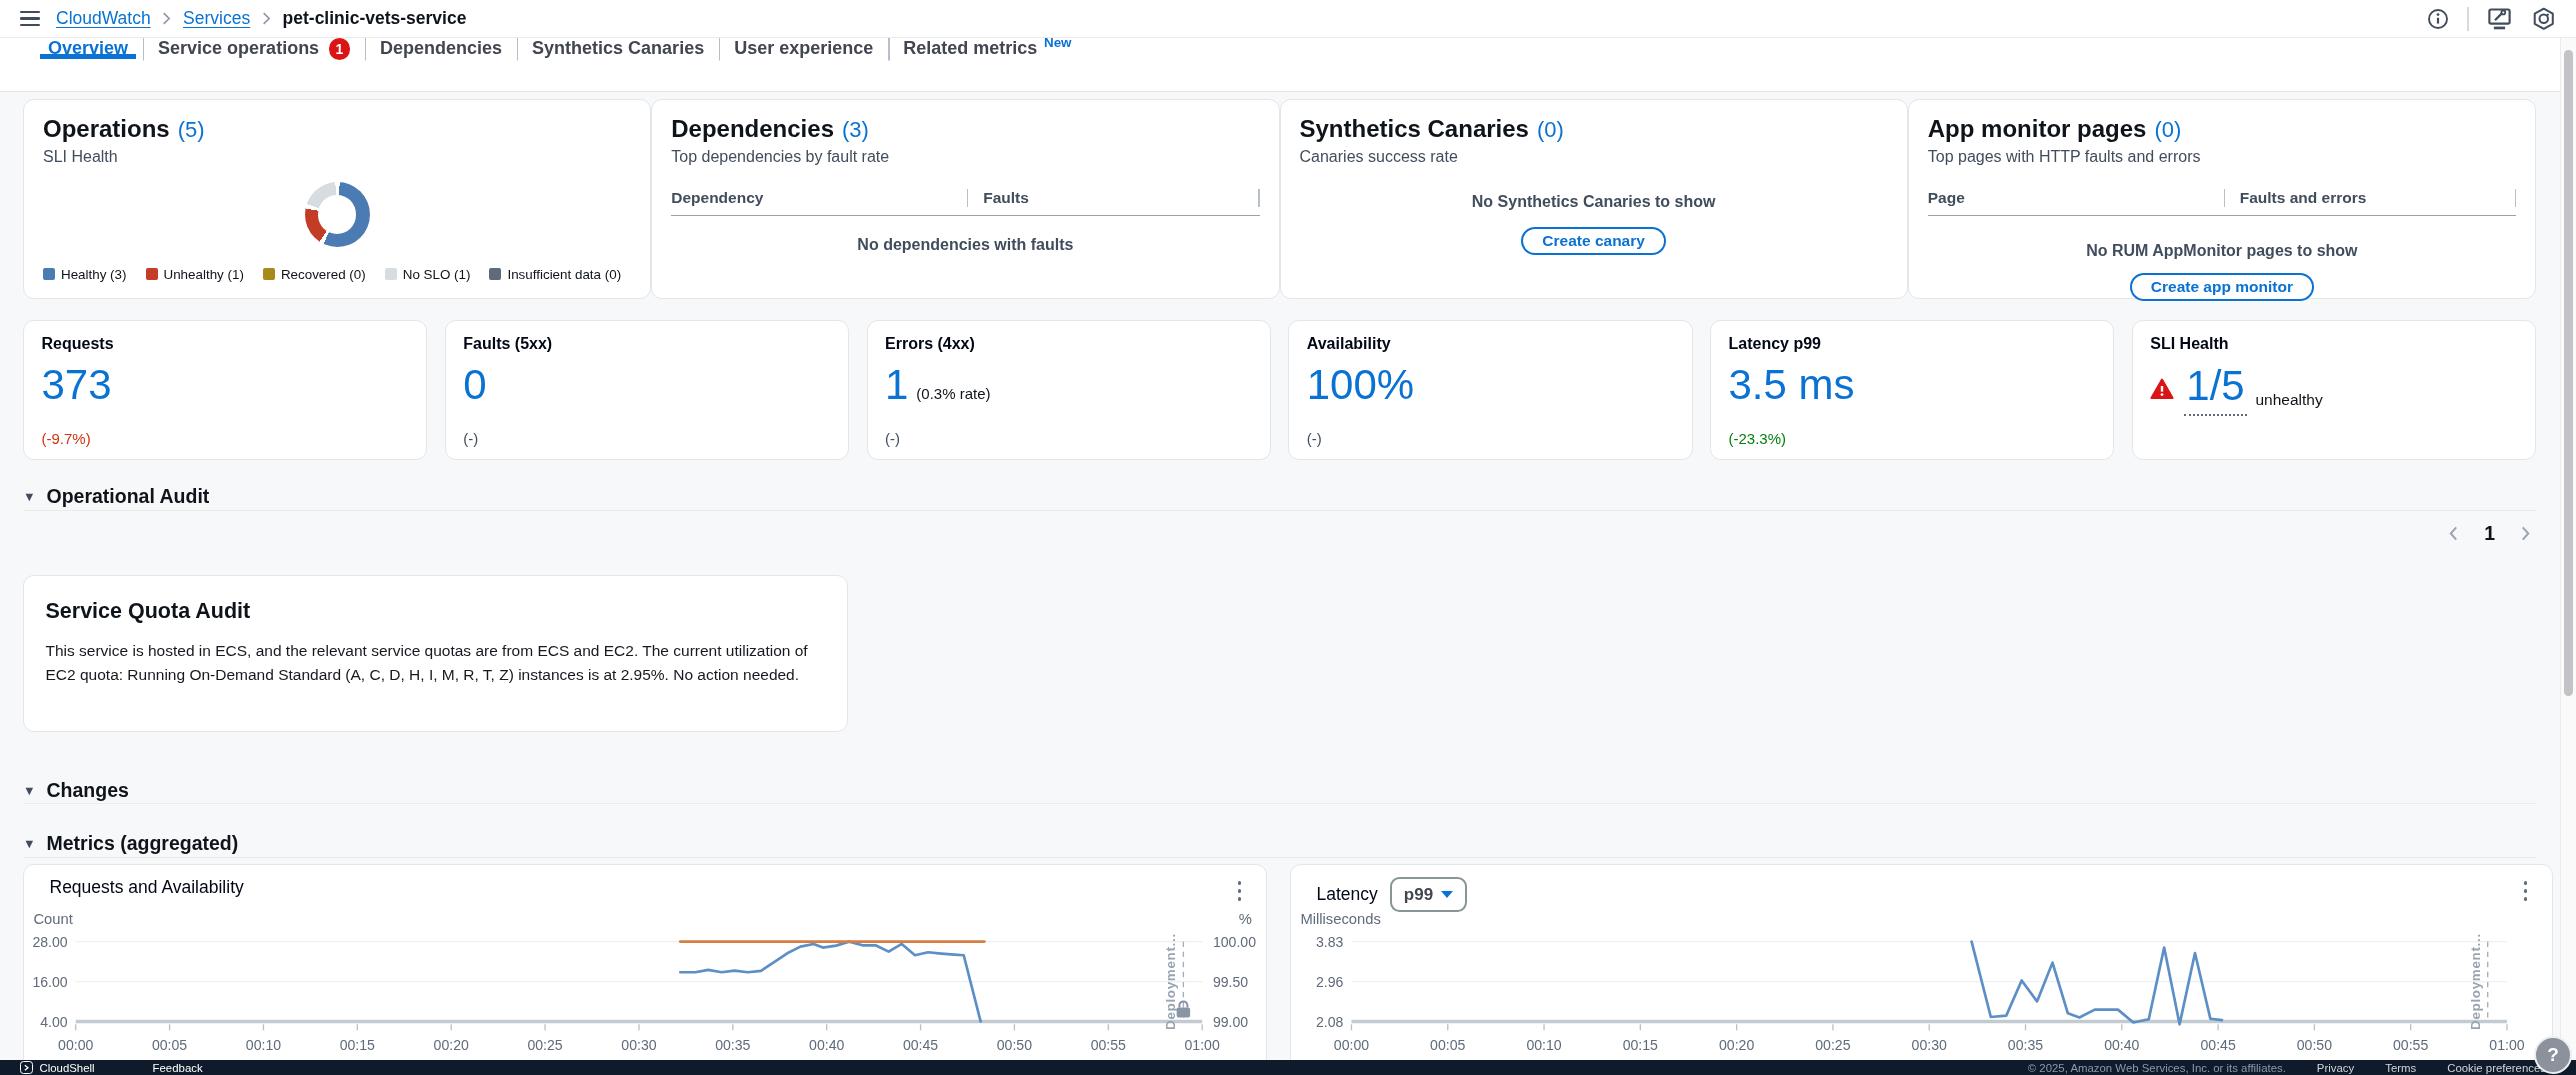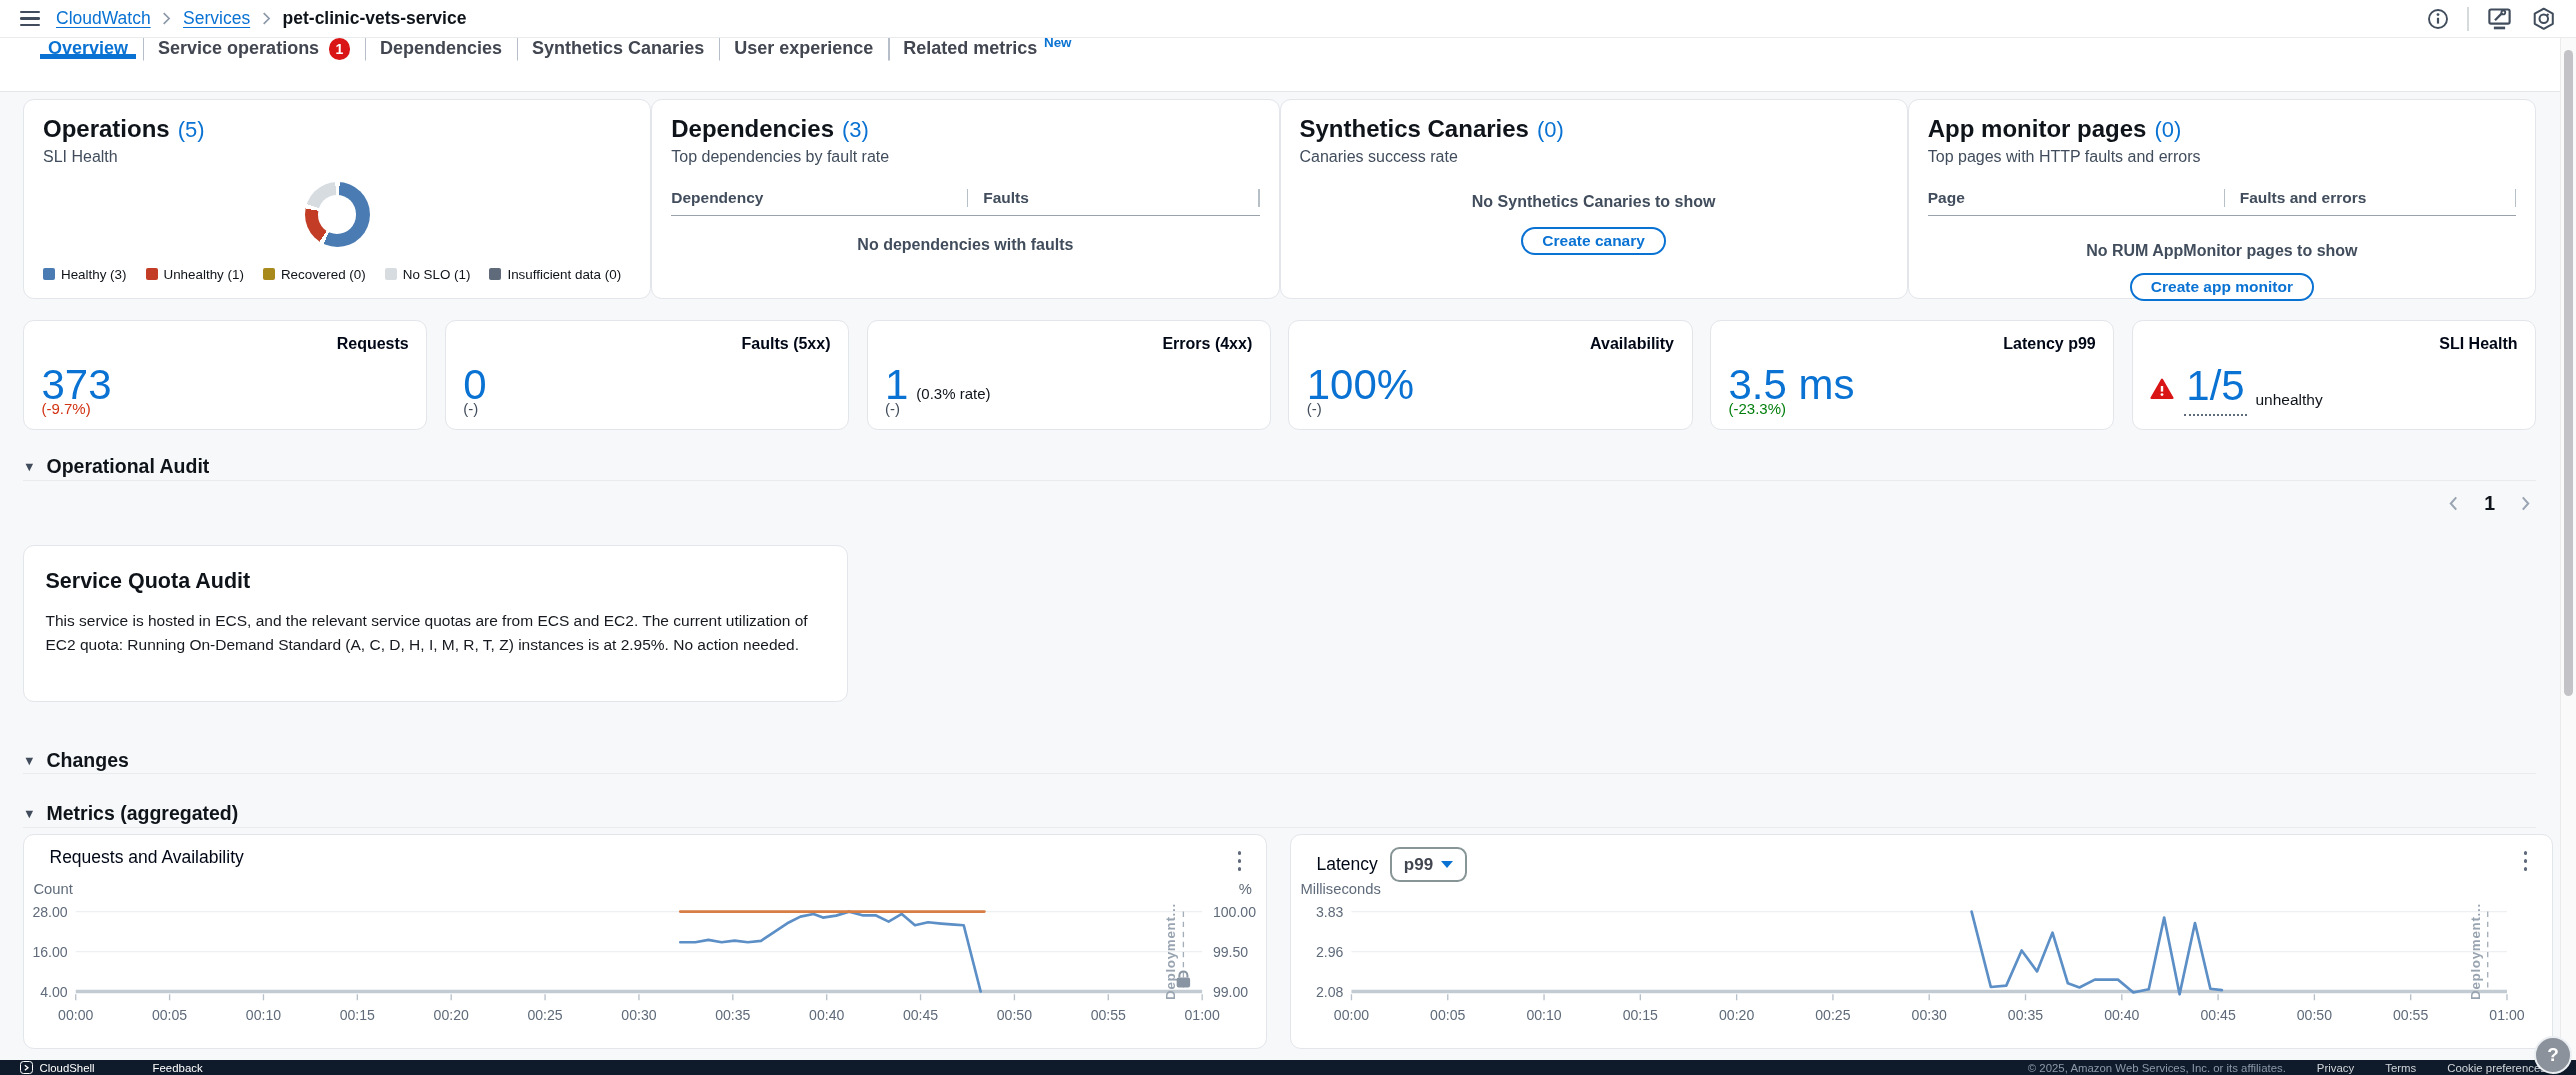--- a/index.html
+++ b/index.html
@@ -50,21 +50,21 @@
   .tbl-col1{width:296px;}
   .tbl-col2{flex:1;border-left:1.3px solid #b7bfc7;padding-left:15px;}
   .tbl-endbar{width:1.3px;height:17.5px;background:#b7bfc7;}
   .tbl-rule{border-bottom:1.3px solid #9aa3ac;margin-top:8px;}
   .empty-text{text-align:center;font-size:16px;font-weight:bold;color:#414d5c;}
   .btn{display:inline-flex;align-items:center;justify-content:center;height:28px;padding:0 19px;border:2px solid #0972d3;
        border-radius:15px;color:#0972d3;font-size:15.5px;font-weight:bold;background:#fff;cursor:pointer;white-space:nowrap;}
   .center-col{display:flex;flex-direction:column;align-items:center;}
   
   .kpi-row{display:flex;gap:17.5px;margin:21.5px 40px 0 23px;}
-  .kpi-card{flex:1;height:110px;position:relative;padding:0 17.5px;text-align:right;}
+  .kpi-card{flex:1;height:140px;position:relative;padding:0 17.5px;}
   .kpi-title{margin-top:13.4px;font-size:16px;font-weight:bold;color:#000716;}
   .kpi-value-row{margin-top:10.8px;display:flex;align-items:baseline;}
   .kpi-value{font-size:42px;line-height:1.05;color:#0972d3;font-weight:normal;}
   .kpi-suffix{font-size:15px;color:#0f141a;margin-left:8px;}
   .kpi-note{position:absolute;left:17.5px;bottom:12px;font-size:15px;}
   .kpi-note.negative{color:#d13212;}
   .kpi-note.positive{color:#037f0c;}
   .kpi-note.neutral{color:#414d5c;}
   .sli-row{margin-top:9.4px;display:flex;align-items:center;}
   .sli-value{font-size:42px;color:#0972d3;border-bottom:2.7px dotted #5f6b7a;padding:0 2.7px 4px 2.7px;margin-left:9.4px;}

